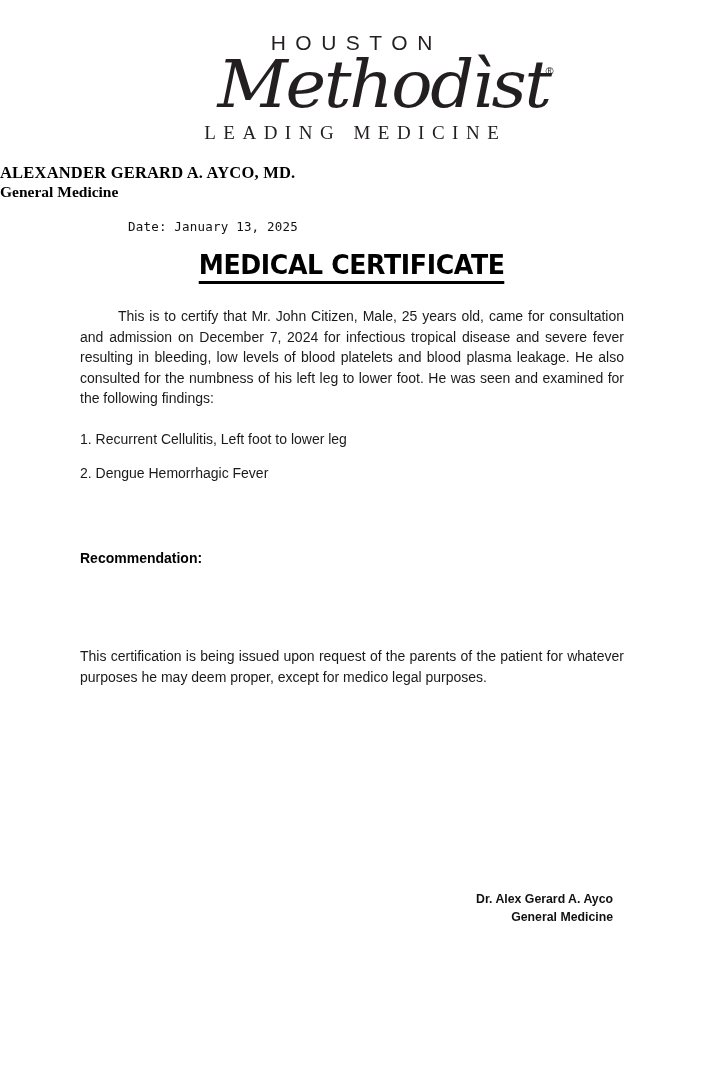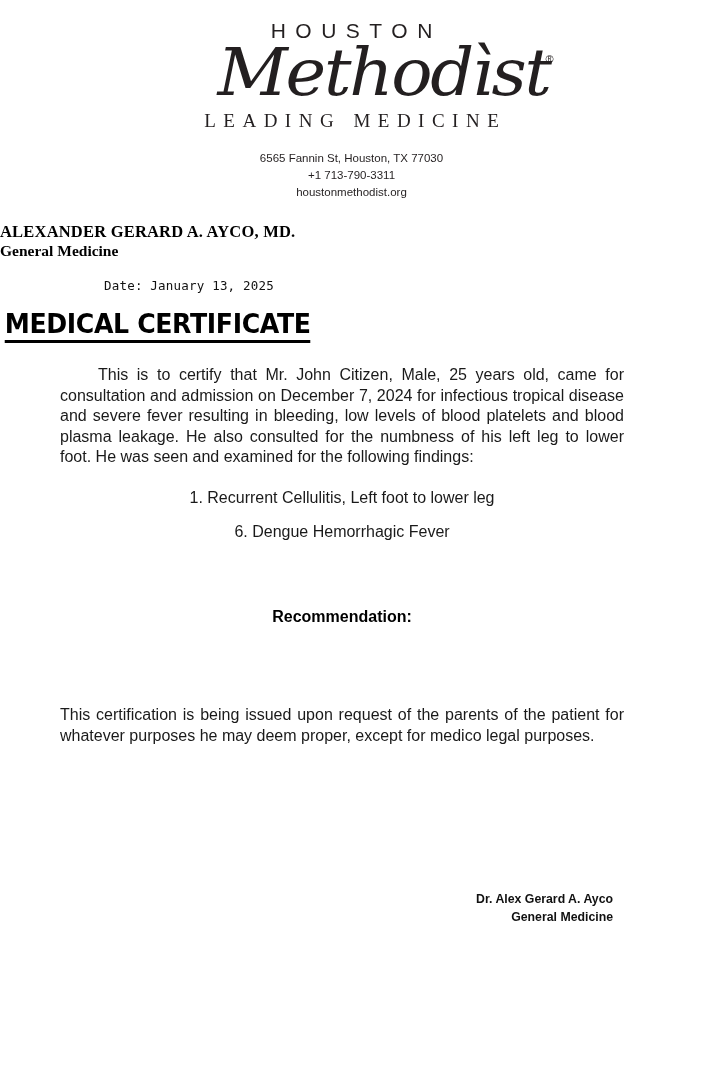--- a/index.html
+++ b/index.html
@@ -19,21 +19,21 @@
     width: 703px;
     height: 1080px;
     box-sizing: border-box;
     padding: 0;
     position: relative;
   }
 
   
   .letterhead {
     text-align: center;
-    padding-top: 20px;
+    padding-top: 32px;
   }
   .logo-block {
     width: 400px;
     margin: 0 auto;
     position: relative;
   }
   .logo-houston {
     font-family: "Liberation Sans", sans-serif;
     font-size: 21px;
     font-weight: 400;
@@ -104,64 +104,65 @@
     letter-spacing: 0.2px;
   }
   .doctor-spec {
     font-size: 15.5px;
     line-height: 19px;
   }
 
   
   .date-line {
     margin-top: 18px;
-    margin-left: 80px;
+    margin-left: 104px;
     font-family: "DejaVu Sans Mono", monospace;
     font-size: 12.5px;
     color: #111;
     letter-spacing: 0.2px;
     padding-left: 24px;
   }
 
   
   .cert-title {
     margin-top: 17px;
+    text-align: center;
     font-family: "DejaVu Sans", sans-serif;
     font-weight: bold;
     font-size: 26px;
     letter-spacing: -0.4px;
     color: #000;
     line-height: 1.1;
   }
   .cert-title span.t {
     display: inline-block;
     border-bottom: 3px solid #000;
     padding-bottom: 2px;
     transform: scaleX(0.97);
   }
 
   
   .body-area {
     margin-top: 22px;
-    padding-left: 60px;
+    padding-left: 80px;
     padding-right: 79px;
     font-family: "Liberation Sans", sans-serif;
-    font-size: 16px;
+    font-size: 14px;
     color: #1a1a1a;
   }
   p.just {
     text-align: justify;
     line-height: 20.5px;
     margin: 0;
   }
   p.first {
     text-indent: 38px;
   }
   p.left {
-    text-align: center;
+    text-align: left;
     line-height: 20.5px;
     margin: 0;
   }
   .gap-14 { height: 14px; }
   .gap-17 { height: 17px; }
   .gap-20 { height: 20px; }
   .gap-44 { height: 44px; }
   .gap-47 { height: 47px; }
   .lbl {
     font-weight: bold;
@@ -191,45 +192,40 @@
 
   <div class="letterhead">
     <div class="logo-block">
       <div class="logo-houston">HOUSTON</div>
       <div class="logo-word-row">
         <span class="logo-methodist">Methodìst</span><span class="logo-reg">®</span>
       </div>
       <div class="logo-leading">LEADING MEDICINE</div>
     </div>
 
-    <div class="contact">
-      <div>6565 Fannin St, Houston, TX 77030</div>
-      <div>+1 713-790-3311</div>
-      <div>houstonmethodist.org</div>
-    </div>
   </div>
 
   <div class="doctor-head">
     <div class="doctor-name">ALEXANDER GERARD A. AYCO, MD.</div>
     <div class="doctor-spec">General Medicine</div>
   </div>
 
   <div class="date-line">Date: January 13, 2025</div>
 
   <div class="cert-title"><span class="t">MEDICAL CERTIFICATE</span></div>
 
   <div class="body-area">
 
     <p class="just first">This is to certify that Mr. John Citizen, Male, 25 years old, came for consultation and admission on December 7, 2024 for infectious tropical disease and severe fever resulting in bleeding, low levels of blood platelets and blood plasma leakage. He also consulted for the numbness of his left leg to lower foot.  He was seen and examined for the following findings:</p>
 
     <div class="gap-20"></div>
     <p class="left">1. Recurrent Cellulitis, Left foot to lower leg</p>
 
     <div class="gap-14"></div>
-    <p class="left">6. Dengue Hemorrhagic Fever</p>
+    <p class="left">2. Dengue Hemorrhagic Fever</p>
 
     <div class="gap-47"></div>
 
     <div class="gap-17"></div>
     <p class="left lbl">Recommendation:</p>
 
     <div class="gap-17"></div>
 
     <div class="gap-44"></div>
 

